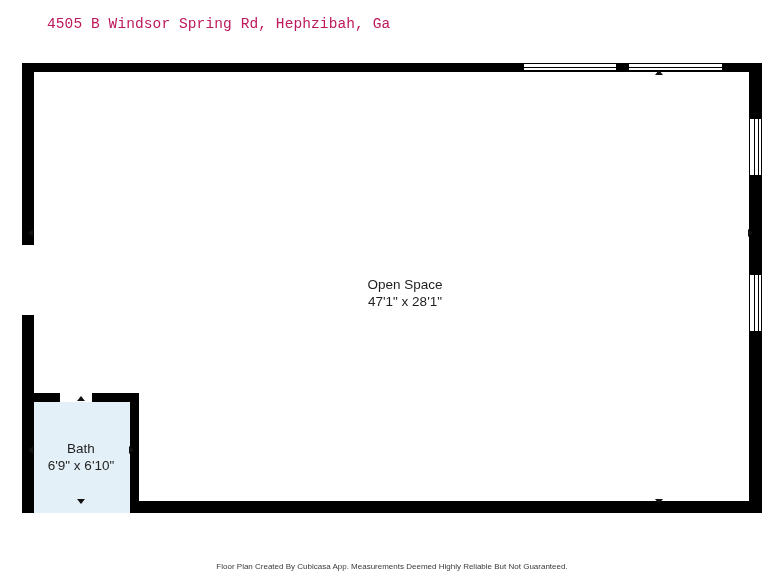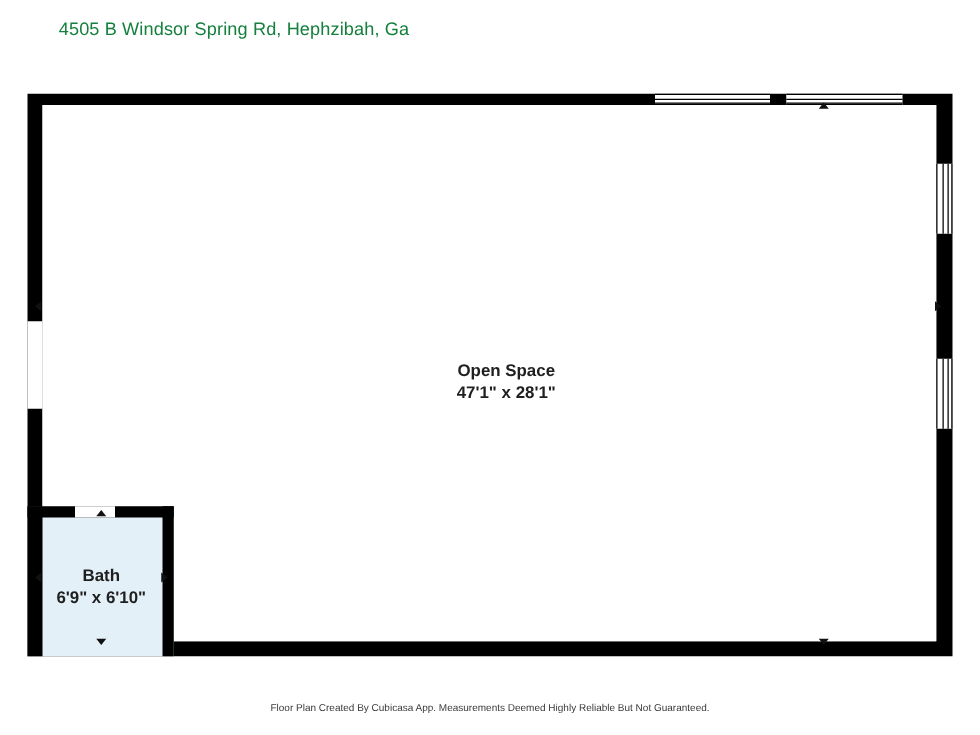--- a/index.html
+++ b/index.html
@@ -15,33 +15,33 @@
     position: relative;
     overflow: hidden;
   }
 
   
   .title {
     position: absolute;
     left: 47px;
     top: 16px;
     font-size: 14.5px;
-    color: #15803d;
+    color: #be185d;
     letter-spacing: 0.1px;
     white-space: nowrap;
+    font-family: Liberation Mono, monospace;
   }
 
   
   .plan {
     position: absolute;
     left: 0;
-    top: 12px;
+    top: 0;
     width: 784px;
     height: 540px;
-    font-weight: bold;
   }
 
   
   .building {
     position: absolute;
     left: 22px;
     top: 63px;
     width: 740px;
     height: 450px;
     box-sizing: border-box;

